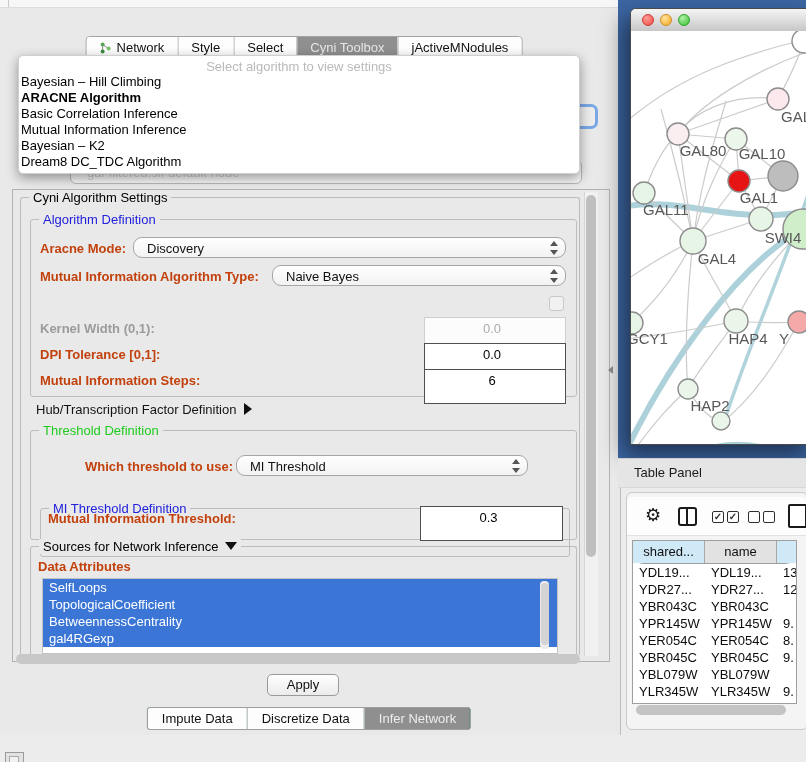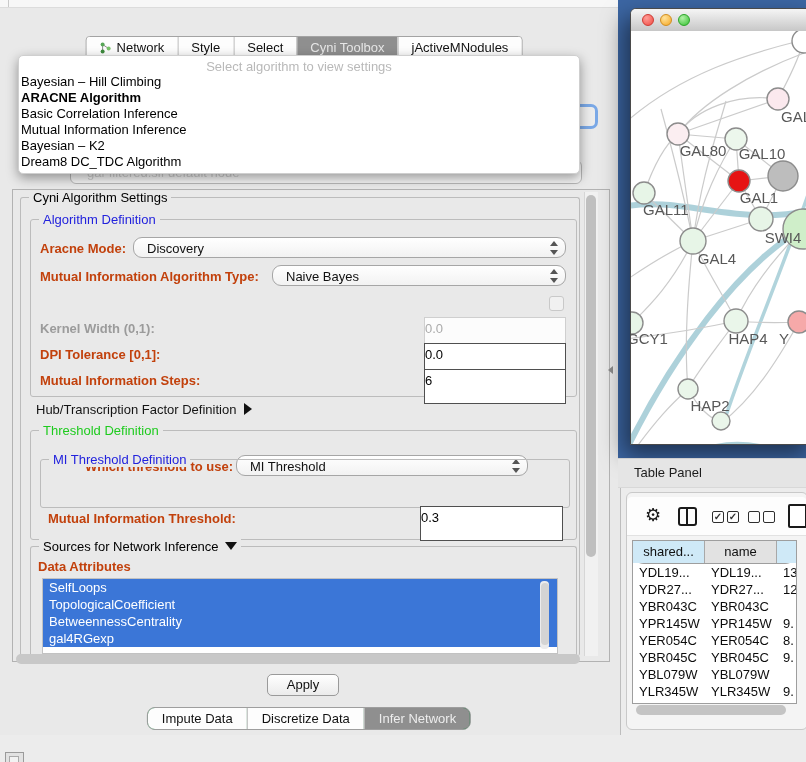--- a/index.html
+++ b/index.html
@@ -38,33 +38,33 @@
   .gtitle{position:absolute;top:-8px;left:8px;background:#e9e9e9;padding:0 4px;font-size:13px;white-space:nowrap;}
   .gtitle.blue{color:var(--group_title_blue,#2222dd);}
   .gtitle.green{color:var(--group_title_green,#1ecb1e);}
   .lbl{position:absolute;font-size:13px;font-weight:700;color:#c2410c;white-space:nowrap;}
   .lbl.dis{color:#9b9b9b;}
   .plain{position:absolute;font-size:13px;color:#141414;white-space:nowrap;}
   .combo{position:absolute;height:21px;background:linear-gradient(#ffffff,#f2f2f2);border:1px solid #a6a6a6;border-radius:9px;font-size:13px;line-height:21px;padding-left:13px;color:#111;box-sizing:border-box;}
   .stepper{position:absolute;right:6px;top:3px;width:9px;height:14px;}
   .stepper::before{content:"";position:absolute;top:0;left:0;border-left:4.5px solid transparent;border-right:4.5px solid transparent;border-bottom:5px solid #555;}
   .stepper::after{content:"";position:absolute;bottom:0;left:0;border-left:4.5px solid transparent;border-right:4.5px solid transparent;border-top:5px solid #555;}
-  .field{position:absolute;height:35px;background:#fff;border:1px solid #4f4f4f;font-size:13px;line-height:21px;text-align:left;padding-right:6px;color:#000;box-sizing:border-box;}
+  .field{position:absolute;height:35px;background:#fff;border:1px solid #4f4f4f;font-size:13px;line-height:21px;text-align:center;padding-right:6px;color:#000;box-sizing:border-box;}
   .field.dis{border-color:#cfcfcf;color:#ababab;background:#fcfcfc;}
   .cbox{position:absolute;width:13px;height:13px;border:1px solid #c9c9c9;border-radius:3px;background:#f1f1f1;}
   .tri-right{display:inline-block;width:0;height:0;border-top:6px solid transparent;border-bottom:6px solid transparent;border-left:8px solid #111;margin-left:8px;vertical-align:-1px;}
   .tri-down{display:inline-block;width:0;height:0;border-left:6px solid transparent;border-right:6px solid transparent;border-top:8px solid #111;margin-left:6px;vertical-align:1px;}
   .attrlist{position:absolute;left:42px;top:578px;width:514px;height:74px;background:#fff;border:1px solid #c2c2c2;overflow:hidden;}
   .attrlist .item{height:17px;line-height:17px;padding-left:6px;font-size:13px;background:var(--selection_blue,#3b76d7);color:#fff;white-space:nowrap;}
   .list-vscroll{position:absolute;left:540px;top:581px;width:9px;height:68px;background:#ececec;border-radius:4px;}
   .list-vscroll .thumb{position:absolute;left:0.5px;top:2px;width:8px;height:62px;background:#d4d4d4;border-radius:4px;}
   .hscroll{position:absolute;left:16px;top:654px;width:564px;height:10px;}
   .hscroll .thumb{position:absolute;left:0;top:0;width:100%;height:10px;background:#c8c8c8;border-radius:5px;}
   .apply-btn{position:absolute;left:267px;top:674px;width:72px;height:22px;background:linear-gradient(#ffffff,#ebebeb);border:1px solid #9a9a9a;border-radius:5px;font-size:13px;line-height:20px;text-align:center;color:#111;box-sizing:border-box;}
-  .bottombar{position:absolute;top:707px;left:309px;transform:translateX(-50%);display:flex;border:1px solid #9e9e9e;border-radius:8px;overflow:hidden;background:#15803d;}
+  .bottombar{position:absolute;top:707px;left:309px;transform:translateX(-50%);display:flex;border:1px solid #9e9e9e;border-radius:3px;overflow:hidden;background:#15803d;}
   .btab{padding:0 14px;height:21px;line-height:21px;font-size:13px;color:#111;background:#fdfdfd;border-left:1px solid #bdbdbd;white-space:nowrap;}
   .btab:first-child{border-left:none;}
   .btab.sel{background:var(--tab_selected_gray,#8f8f8f);color:#ededed;}
   .corner-icon{position:absolute;left:5px;top:752px;width:17px;height:15px;border:1px solid #9a9a9a;background:#e2e2e2;}
   .corner-icon::after{content:"";position:absolute;left:3px;top:3px;width:8px;height:7px;border:1px solid #aaa;background:#f2f2f2;}
   .splitter-arrow{position:absolute;left:608px;top:366px;width:0;height:0;border-top:4px solid transparent;border-bottom:4px solid transparent;border-right:5px solid #8b8b8b;}
   
   .desktop{position:absolute;left:618px;top:0;width:188px;height:458px;background:var(--desktop_blue,#3c66a3);}
   .netwin{position:absolute;left:630px;top:8px;width:184px;height:437px;border:1px solid #4a4a4a;border-radius:6px 6px 0 0;box-shadow:-6px 10px 22px rgba(0,0,0,.5);background:#fff;box-sizing:border-box;}
   .netwin .wtitle{position:absolute;left:0;top:0;width:100%;height:22px;background:linear-gradient(#f5f5f5,#c7c7c7);border-bottom:1px solid #8e8e8e;border-radius:5px 5px 0 0;}
@@ -157,21 +157,21 @@
   <div class="plain" style="left:36px;top:402px;"><span>Hub/Transcription Factor Definition</span><span class="tri-right"></span></div>
 
   <div class="group" style="left:30px;top:430px;width:545px;height:108px;">
     <span class="gtitle green">Threshold Definition</span>
   </div>
   <div class="lbl" style="left:85px;top:459px;">Which threshold to use:</div>
   <div class="combo" style="left:236px;top:455px;width:292px;">
     <span>MI Threshold</span>
     <span class="stepper"></span>
   </div>
-  <div class="group" style="left:40px;top:459px;width:528px;height:47px;text-decoration:underline;">
+  <div class="group" style="left:40px;top:508px;width:528px;height:47px;text-decoration:underline;">
     <span class="gtitle blue" style="background:#e9e9e9;">MI Threshold Definition</span>
   </div>
   <div class="lbl" style="left:48px;top:511px;">Mutual Information Threshold:</div>
   <div class="field" style="left:420px;top:506px;width:143px;">0.3</div>
 
   <div class="group" style="left:30px;top:546px;width:545px;height:112px;border-bottom:none;">
     <span class="gtitle"><span>Sources for Network Inference</span><span class="tri-down"></span></span>
   </div>
   <div class="lbl" style="left:38px;top:559px;">Data Attributes</div>
   <div class="attrlist">

